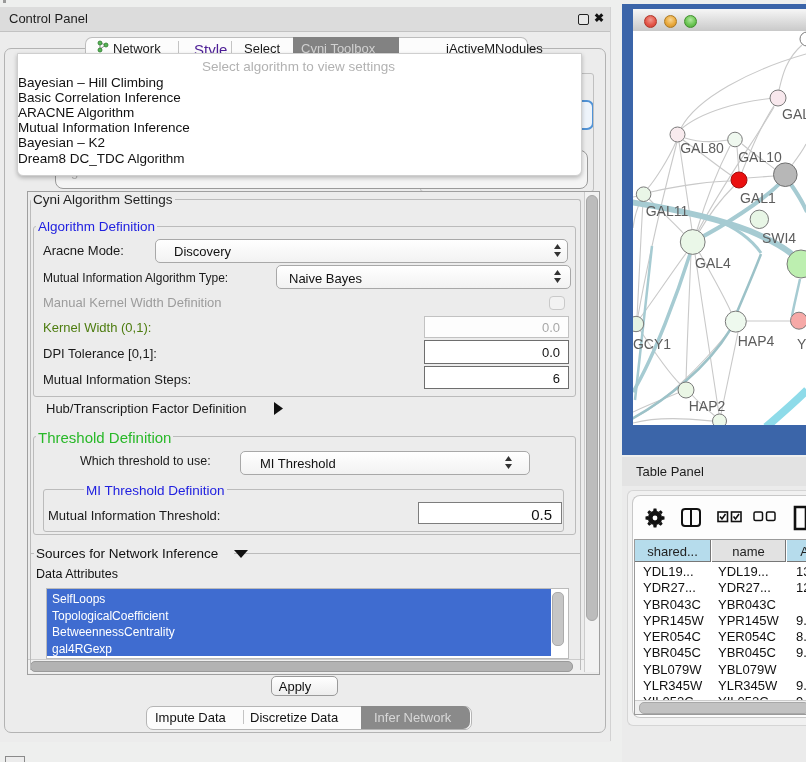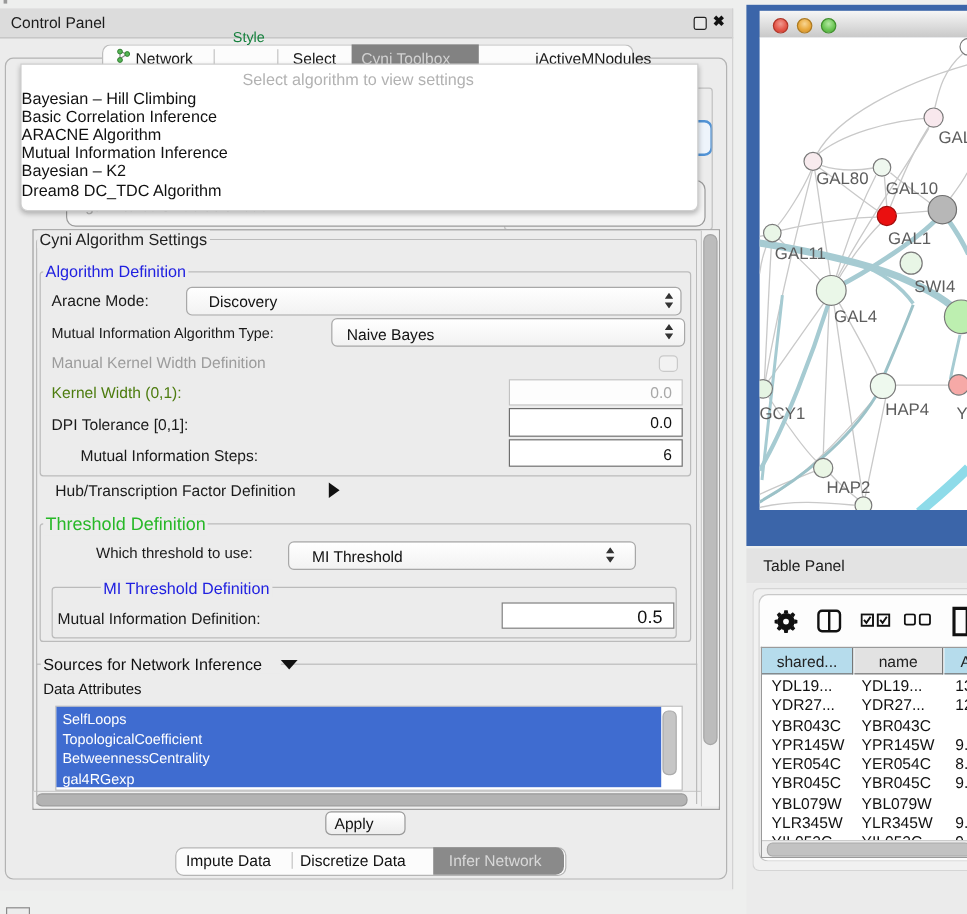--- a/index.html
+++ b/index.html
@@ -28,21 +28,21 @@
 <div class="abs" style="left:293px;top:37px;width:106px;height:21px;background:#828282;"></div>
 <div class="abs" style="left:178px;top:41px;width:1px;height:13px;background:#c4c4c4;"></div>
 <div class="abs" style="left:231px;top:41px;width:1px;height:13px;background:#c4c4c4;"></div>
 <svg class="abs" style="left:96px;top:40px;" width="14" height="14" viewBox="0 0 14 14">
   <path d="M4 3 L10 5 M4 9 L10 5 M4 3 L4 9" stroke="#8a8a8a" stroke-width="1" fill="none"></path>
   <circle cx="4" cy="3" r="2" fill="#55b555" stroke="#2c7a2c" stroke-width="0.8"></circle>
   <circle cx="10" cy="5" r="2" fill="#55b555" stroke="#2c7a2c" stroke-width="0.8"></circle>
   <circle cx="4" cy="10" r="2" fill="#55b555" stroke="#2c7a2c" stroke-width="0.8"></circle>
 </svg>
 <div class="abs" style="left:113px;top:41px;font-size:13px;color:#1a1a1a;">Network</div>
-<div class="abs" style="left:194px;top:24px;font-size:12px;color:#15803d;">Style</div>
+<div class="abs" style="left:194px;top:41px;font-size:15px;color:#4c1d95;">Style</div>
 <div class="abs" style="left:244px;top:41px;font-size:13px;color:#1a1a1a;">Select</div>
 <div class="abs" style="left:301px;top:41px;font-size:13px;color:#d2d2d2;">Cyni Toolbox</div>
 <div class="abs" style="left:412px;top:41px;font-size:13px;color:#1a1a1a;margin-left:34px;">jActiveMNodules</div>
 
 <div class="abs" style="left:560px;top:100px;width:30px;height:26px;border:2.5px solid #5193d6;border-radius:7px;background:#eef4fb;"></div>
 <div class="abs" style="left:420px;top:73px;width:172px;height:117px;border:1px solid #c0c0c0;border-radius:3px;"></div>
 <div class="abs" style="left:55px;top:150px;width:531px;height:37px;border:1px solid #9a9a9a;border-radius:8px;background:#f4f4f4;overflow:hidden;">
   <div class="abs" style="left:15px;top:13px;font-size:13px;color:#b5b5b5;">galFiltered.sif default node</div>
 </div>
 
@@ -78,42 +78,42 @@
 <div class="abs" style="left:549px;top:296px;width:14px;height:12px;border:1px solid #c9c9c9;border-radius:4px;background:#f2f2f2;"></div>
 
 <div class="abs b" style="left:43px;top:320px;font-size:13px;color:#4d7c0f;">Kernel Width (0,1):</div>
 <div class="abs" style="left:424px;top:316px;width:143px;height:20px;border:1px solid #c2c2c2;background:#fdfdfd;"></div>
 <div class="abs" style="left:424px;top:320px;width:136px;font-size:13px;color:#a8a8a8;text-align:right;">0.0</div>
 
 <div class="abs b" style="left:43px;top:346px;font-size:13px;color:#1a1a1a;">DPI Tolerance [0,1]:</div>
 <div class="abs" style="left:424px;top:340px;width:143px;height:22px;border:1px solid #6e6e6e;background:#fff;"></div>
 <div class="abs" style="left:424px;top:345px;width:136px;font-size:13px;color:#111;text-align:right;">0.0</div>
 
-<div class="abs b" style="left:43px;top:372px;font-size:13px;color:#1a1a1a;margin-left:24px;">Mutual Information Steps:</div>
+<div class="abs b" style="left:43px;top:372px;font-size:13px;color:#1a1a1a;">Mutual Information Steps:</div>
 <div class="abs" style="left:424px;top:366px;width:143px;height:21px;border:1px solid #6e6e6e;background:#fff;"></div>
 <div class="abs" style="left:424px;top:371px;width:136px;font-size:13px;color:#111;text-align:right;">6</div>
 
 <div class="abs b" style="left:46px;top:401px;font-size:13px;color:#1a1a1a;">Hub/Transcription Factor Definition</div>
 <svg class="abs" style="left:272px;top:401px;" width="12" height="15" viewBox="0 0 12 15">
     <path d="M2 1 L11 7.5 L2 14 Z" fill="#111"></path>
   </svg>
 
 <div class="abs" style="left:33px;top:436px;width:541px;height:97px;border:1px solid #bbb;border-radius:3px;"></div>
 <div class="abs" style="left:36px;top:429px;font-size:15px;color:#28b828;background:#ececec;padding:0 2px;">Threshold Definition</div>
 
 <div class="abs b" style="left:80px;top:454px;font-size:12.5px;color:#1a1a1a;">Which threshold to use:</div>
 <div class="abs" style="left:240px;top:451px;width:288px;height:22px;border:1px solid #a8a8a8;border-radius:5px;background:linear-gradient(#ffffff,#f2f2f2);"></div>
 <div class="abs" style="left:260px;top:456px;font-size:13px;color:#111;">MI Threshold</div>
 <svg class="abs" style="left:504px;top:456px;" width="9" height="13" viewBox="0 0 9 13">
     <path d="M4.5 0 L8 5 L1 5 Z M4.5 13 L8 8 L1 8 Z" fill="#333"></path>
   </svg>
 
 <div class="abs" style="left:43px;top:489px;width:519px;height:41px;border:1px solid #bbb;border-radius:3px;"></div>
 <div class="abs" style="left:44px;top:483px;font-size:13.5px;color:#2121e0;background:#ececec;padding:0 2px;margin-left:40px;">MI Threshold Definition</div>
-<div class="abs b" style="left:48px;top:508px;font-size:13px;color:#1a1a1a;">Mutual Information Definition:</div>
+<div class="abs b" style="left:48px;top:508px;font-size:13px;color:#1a1a1a;">Mutual Information Threshold:</div>
 <div class="abs" style="left:418px;top:502px;width:142px;height:20px;border:1px solid #7d7d7d;background:#fff;"></div>
 <div class="abs" style="left:418px;top:506px;width:134px;font-size:15px;color:#111;text-align:right;">0.5</div>
 
 <div class="abs" style="left:30px;top:553px;width:549px;height:116px;border:1px solid #bbb;border-bottom:none;"></div>
 <div class="abs" style="left:34px;top:546px;width:196px;font-size:13.5px;color:#111;background:#ececec;padding:0 2px;">Sources for Network Inference</div>
 <svg class="abs" style="left:233px;top:549px;" width="16" height="10" viewBox="0 0 16 10">
     <path d="M1 1 L15 1 L8 9 Z" fill="#111"></path>
   </svg>
 <div class="abs b" style="left:36px;top:567px;font-size:12.5px;color:#111;">Data Attributes</div>
 

